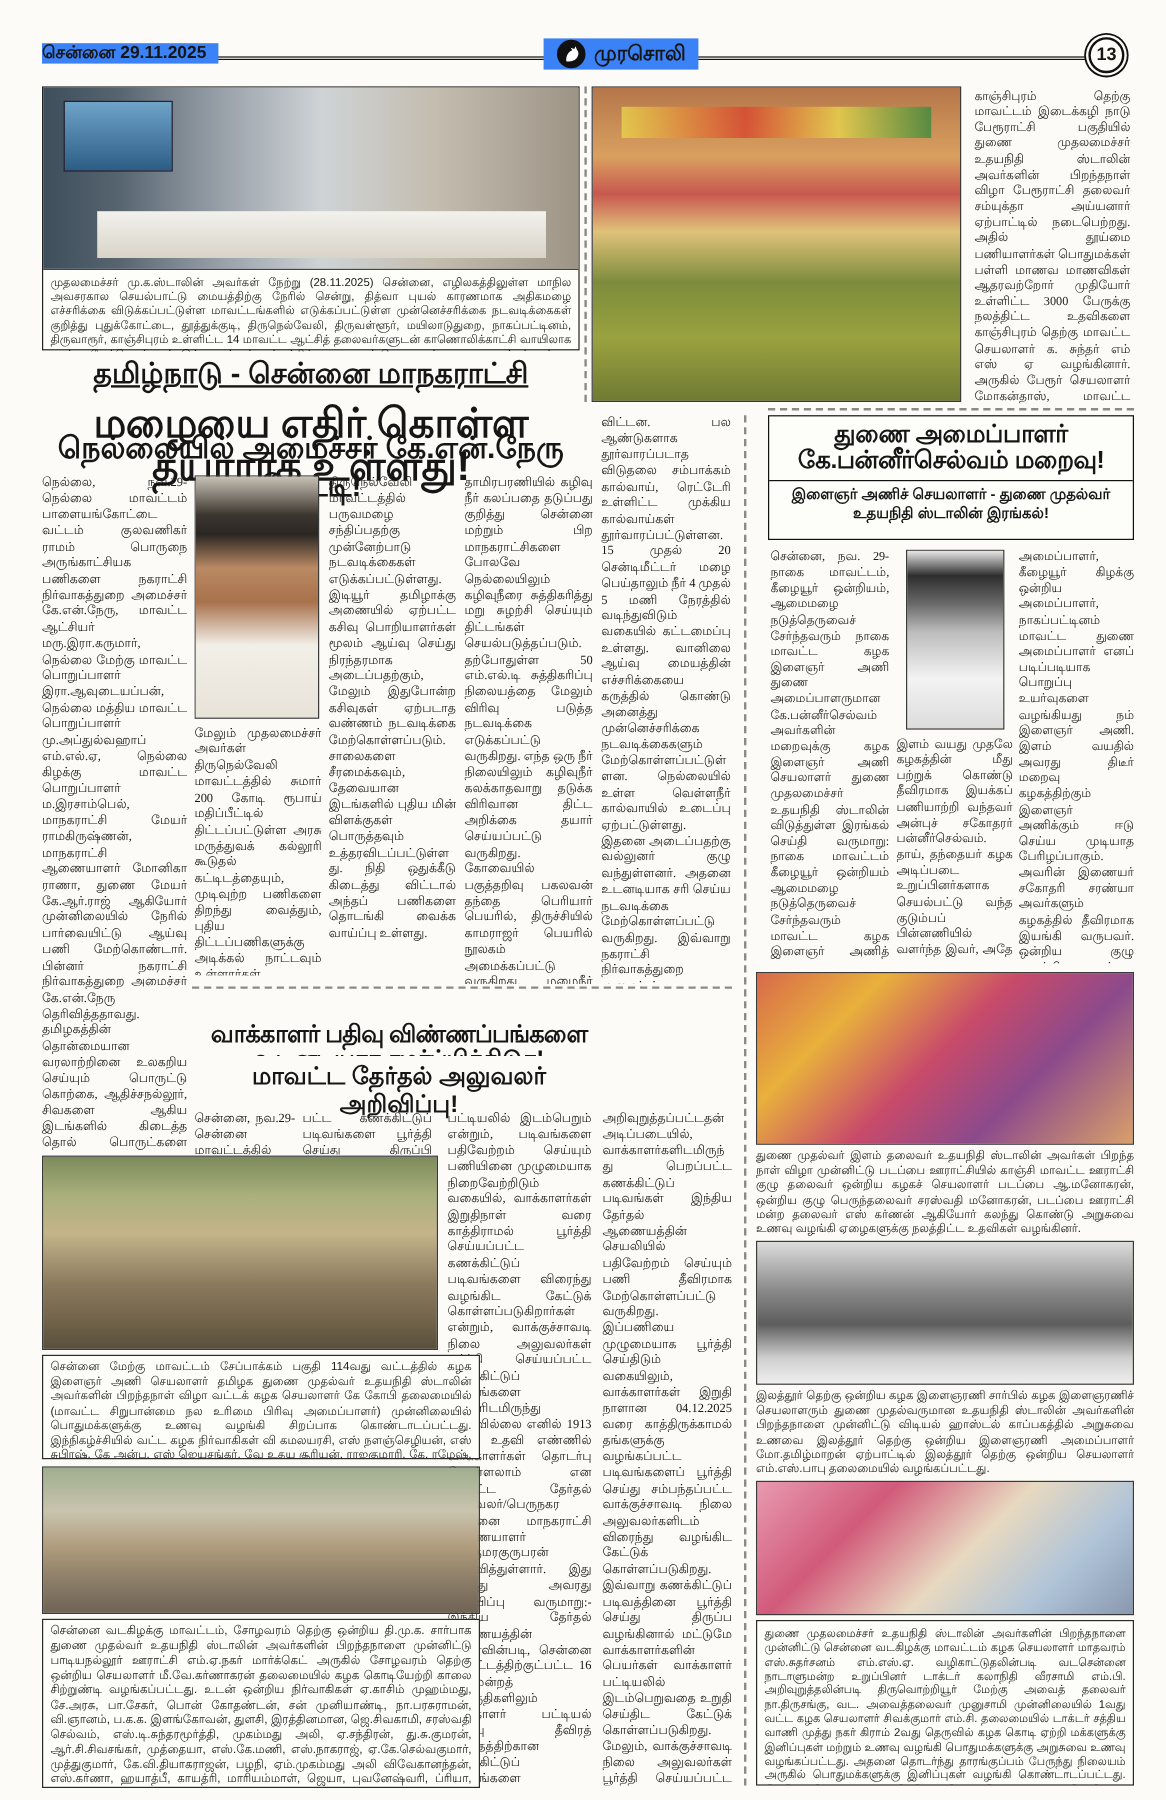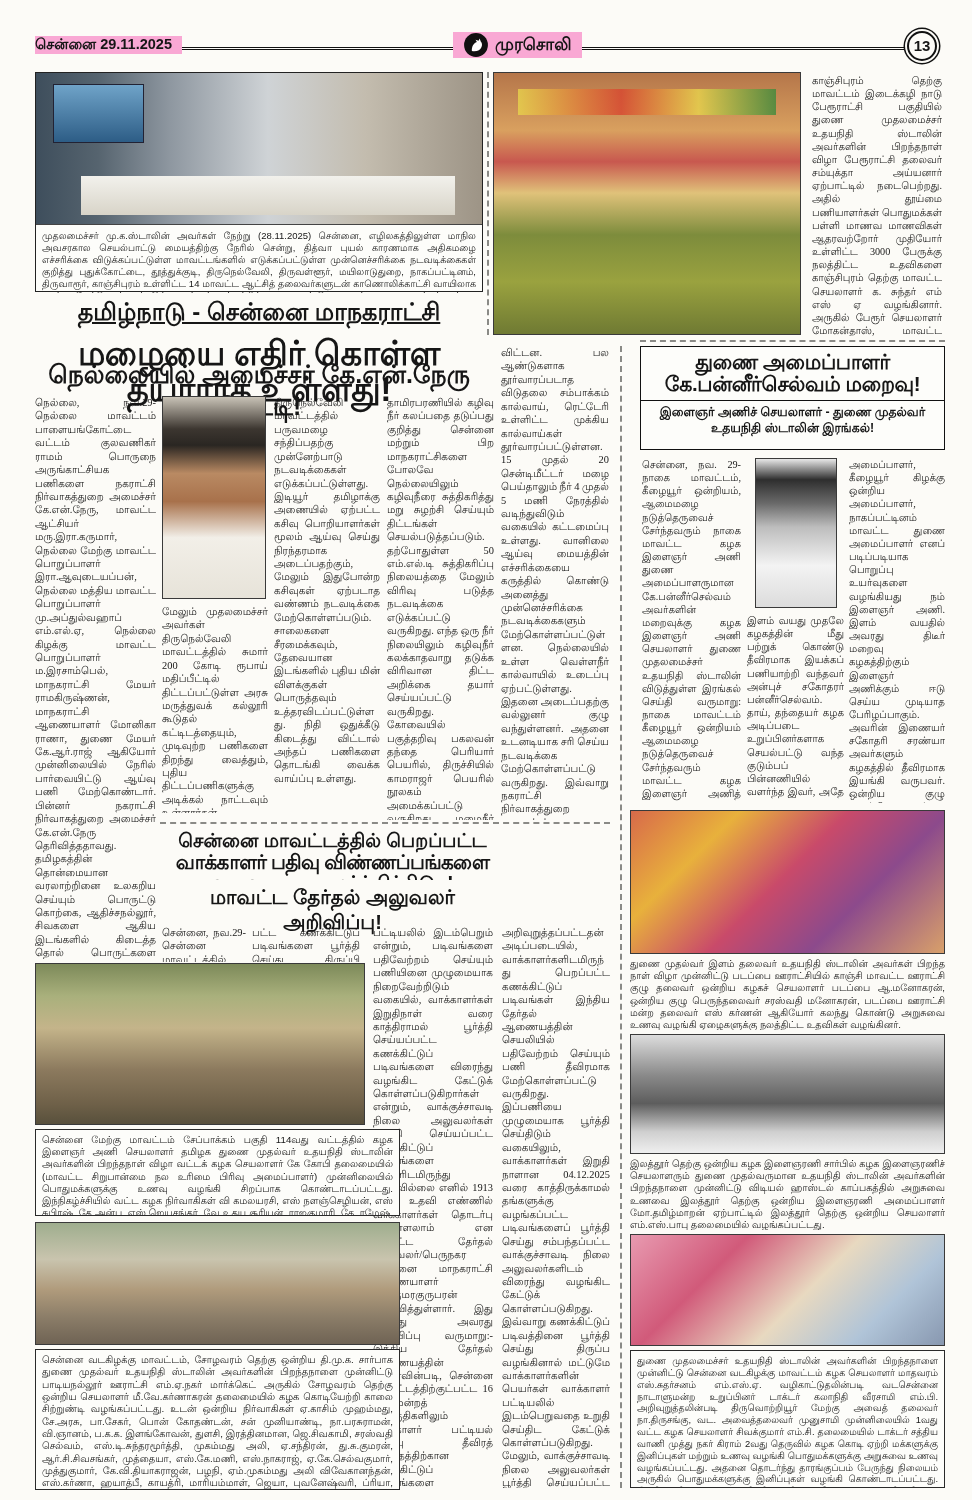--- a/index.html
+++ b/index.html
@@ -9,21 +9,21 @@
   .bodytext{font-size:10.4px;line-height:1.29;text-align:justify;overflow:hidden;word-break:break-word;}
   .caption{font-family:"Liberation Sans",sans-serif;font-size:9.7px;line-height:1.26;text-align:justify;overflow:hidden;word-break:break-word;}
   .captionbox{border:1.5px solid #2a2a2a;padding:4px 6px;background:#fdfdfa;box-sizing:border-box;}
   .kicker{font-family:"Liberation Sans",sans-serif;font-weight:bold;text-align:center;}
   .headline{font-family:"Liberation Sans",sans-serif;font-weight:bold;text-align:center;letter-spacing:-0.4px;line-height:1.05;}
   .subhead{font-family:"Liberation Sans",sans-serif;font-weight:bold;text-align:center;}
   .photo{box-sizing:border-box;border:1px solid #3a3a3a;}
   .vdash{border-left:2px dashed #8a8a86;width:0;}
   .hdash{border-top:2px dashed #8a8a86;height:0;}
   .hrule{border-top:3px double #111;}
-  .headerbit{background:#f9a8d4;}
+  .headerbit{background:#3b82f6;}
   .pagenum{border:2px solid #111;border-radius:50%;width:26px;height:26px;line-height:26px;text-align:center;
            font-weight:bold;font-family:"Liberation Sans",sans-serif;font-size:15px;
            box-shadow:0 0 0 2px #fcfbf7,0 0 0 3.5px #111;background:#fcfbf7;}
   .obit-headbox{border:1.5px solid #111;background:#fdfdfa;box-sizing:border-box;}
   .obit-sub{border-top:1.5px solid #111;}
 </style>
 </head>
 <body>
 
 <div class="page">
@@ -86,21 +86,20 @@
   </div>
 
   <div class="abs bodytext" style="left:642px;top:458px;width:99px;height:345px;font-size:10.2px;">சென்னை, நவ. 29- நாகை மாவட்டம், கீழையூர் ஒன்றியம், ஆமைமழை நடுத்தெருவைச் சேர்ந்தவரும் நாகை மாவட்ட கழக இளைஞர் அணி துணை அமைப்பாளருமான கே.பன்னீர்செல்வம் அவர்களின் மறைவுக்கு கழக இளைஞர் அணி செயலாளர் துணை முதலமைச்சர் உதயநிதி ஸ்டாலின் விடுத்துள்ள இரங்கல் செய்தி வருமாறு: நாகை மாவட்டம் கீழையூர் ஒன்றியம் ஆமைமழை நடுத்தெருவைச் சேர்ந்தவரும் மாவட்ட கழக இளைஞர் அணித் துணை அமைப்பாளருமான சகோதரர் பன்னீர்செல்வம் அவர்கள் எதிர்பாராத வகையில் மறைவெய்தியது மிகுந்த அதிர்ச்சியுடன் வேதனையையும் தருகிறது.</div>
   <div class="abs" style="left:747px;top:458px;width:97px;height:345px;overflow:hidden;">
     <div class="photo" style="width:82px;height:150px;margin:0 auto 6px;
                 background:linear-gradient(180deg,#e8e8e8 0%,#2e2e2e 14%,#6a6a6a 30%,#bdbdbd 46%,#f3f3f3 72%,#dcdcdc 100%);"></div>
     <div class="bodytext" style="height:185px;font-size:10.2px;">இளம் வயது முதலே கழகத்தின் மீது பற்றுக் கொண்டு தீவிரமாக இயக்கப் பணியாற்றி வந்தவர் அன்புச் சகோதரர் பன்னீர்செல்வம். தாய், தந்தையர் கழக அடிப்படை உறுப்பினர்களாக செயல்பட்டு வந்த குடும்பப் பின்னணியில் வளர்ந்த இவர், அதே உணர்வுடன் இயக்கப் பணியாற்றி வந்தார். அவரது உழைப்புக்கு அங்கீகாரமாக கீழையூர் ஒன்றிய</div>
   </div>
   <div class="abs bodytext" style="left:849px;top:458px;width:96px;height:345px;font-size:10.2px;">அமைப்பாளர், கீழையூர் கிழக்கு ஒன்றிய அமைப்பாளர், நாகப்பட்டினம் மாவட்ட துணை அமைப்பாளர் எனப் படிப்படியாக பொறுப்பு உயர்வுகளை வழங்கியது நம் இளைஞர் அணி. இளம் வயதில் அவரது திடீர் மறைவு கழகத்திற்கும் இளைஞர் அணிக்கும் ஈடு செய்ய முடியாத பேரிழப்பாகும். அவரின் இணையர் சகோதரி சரண்யா அவர்களும் கழகத்தில் தீவிரமாக இயங்கி வருபவர். ஒன்றிய குழு உறுப்பினராகவும், தற்போது மகளிர் அணி துணை அமைப்பாளராகவும் செயல்பட்டு வரும் அவருக்கு இது ஈடு செய்ய முடியாத இழப்பு. சகோதரர் கே.பன்னீர்செல்வம் அவர்களின் மறைவுக்கு கழக இளைஞர் அணி சார்பில் ஆழ்ந்த இரங்கலைத் தெரிவித்துக் கொள்கிறேன். இவ்வாறு உதயநிதி ஸ்டாலின் இரங்கல் தெரிவித்துள்ளார்.</div>
 
-  <div class="abs kicker" style="left:160px;top:830px;width:345px;font-size:19px;">சென்னை மாவட்டத்தில் பெறப்பட்ட</div>
   <div class="abs headline" style="left:160px;top:852px;width:345px;font-size:20px;letter-spacing:-0.7px;height:28px;overflow:hidden;">வாக்காளர் பதிவு விண்ணப்பங்களை உடனடியாக சமர்ப்பித்திடுக!</div>
   <div class="abs subhead" style="left:160px;top:886px;width:345px;font-size:20px;">மாவட்ட தேர்தல் அலுவலர் அறிவிப்பு!</div>
 
   <div class="abs bodytext" style="left:162px;top:926px;width:84px;height:36px;">சென்னை, நவ.29- சென்னை மாவட்டத்தில் வாக்காளர்களிடமிருந்து பெறப்</div>
   <div class="abs bodytext" style="left:252px;top:926px;width:108px;height:36px;">பட்ட கணக்கிட்டுப் படிவங்களை பூர்த்தி செய்து திருப்பி வழங்கினால் மட்டுமே பெயர்கள் வாக்காளர்</div>
   <div class="abs bodytext" style="left:373px;top:926px;width:120px;height:562px;">பட்டியலில் இடம்பெறும் என்றும், படிவங்களை பதிவேற்றம் செய்யும் பணியினை முழுமையாக நிறைவேற்றிடும் வகையில், வாக்காளர்கள் இறுதிநாள் வரை காத்திராமல் பூர்த்தி செய்யப்பட்ட கணக்கிட்டுப் படிவங்களை விரைந்து வழங்கிட கேட்டுக் கொள்ளப்படுகிறார்கள் என்றும், வாக்குச்சாவடி நிலை அலுவலர்கள் பூர்த்தி செய்யப்பட்ட கணக்கிட்டுப் படிவங்களை தங்களிடமிருந்து பெறவில்லை எனில் 1913 என்ற உதவி எண்ணில் வாக்காளர்கள் தொடர்பு கொள்ளலாம் என மாவட்ட தேர்தல் அலுவலர்/பெருநகர சென்னை மாநகராட்சி ஆணையாளர் ஜெ.குமரகுருபரன் தெரிவித்துள்ளார். இது குறித்து அவரது அறிவிப்பு வருமாறு:- இந்திய தேர்தல் ஆணையத்தின் உத்தரவின்படி, சென்னை மாவட்டத்திற்குட்பட்ட 16 சட்டமன்றத் தொகுதிகளிலும் வாக்காளர் பட்டியல் சிறப்பு தீவிரத் திருத்தத்திற்கான கணக்கிட்டுப் படிவங்களை வாக்காளர்களுக்கு வழங்கி விழிப்புணர்வு ஏற்படுத்தப்பட்டுள்ளது. மேலும், வாக்காளர்களுக்கு கணக்கிட்டுப் படிவங்களை பூர்த்தி செய்வதற்கு உதவிடும் வகையில், அனைத்து வாக்குச்சாவடி மையங்களிலும் வாக்காளர் உதவி மையங்கள் அமைக்கப்பட்டு வாக்குச்சாவடி நிலை அலுவலர்கள் வழிகாட்டுதலுடன் படிவத்தினை பூர்த்தி செய்யவும் வழிவகை செய்யப்பட்டுள்ளது.</div>
   <div class="abs bodytext" style="left:502px;top:926px;width:108px;height:562px;">அறிவுறுத்தப்பட்டதன் அடிப்படையில், வாக்காளர்களிடமிருந்து பெறப்பட்ட கணக்கிட்டுப் படிவங்கள் இந்திய தேர்தல் ஆணையத்தின் செயலியில் பதிவேற்றம் செய்யும் பணி தீவிரமாக மேற்கொள்ளப்பட்டு வருகிறது. இப்பணியை முழுமையாக பூர்த்தி செய்திடும் வகையிலும், வாக்காளர்கள் இறுதி நாளான 04.12.2025 வரை காத்திருக்காமல் தங்களுக்கு வழங்கப்பட்ட படிவங்களைப் பூர்த்தி செய்து சம்பந்தப்பட்ட வாக்குச்சாவடி நிலை அலுவலர்களிடம் விரைந்து வழங்கிட கேட்டுக் கொள்ளப்படுகிறது. இவ்வாறு கணக்கிட்டுப் படிவத்தினை பூர்த்தி செய்து திருப்ப வழங்கினால் மட்டுமே வாக்காளர்களின் பெயர்கள் வாக்காளர் பட்டியலில் இடம்பெறுவதை உறுதி செய்திட கேட்டுக் கொள்ளப்படுகிறது. மேலும், வாக்குச்சாவடி நிலை அலுவலர்கள் பூர்த்தி செய்யப்பட்ட கணக்கிட்டுப் படிவங்களை வாக்காளர்களிடமிருந்து பெறவில்லை எனில் 1913 என்ற உதவி எண்ணில் வாக்காளர்கள் தொடர்பு கொள்ளலாம். இந்திய தேர்தல் ஆணையத்தின் முக்கியத்துவம் வாய்ந்த இந்தப் பணியை சென்னை மாவட்டத்தில் நிறைவேற்றுவதற்கு வாக்காளர்கள் முழு ஒத்துழைப்பு வழங்குமாறு கேட்டுக் கொள்ளப்படுகிறது. மேற்கண்ட தகவலை மாவட்ட தேர்தல் அலுவலர்/பெருநகர சென்னை மாநகராட்சி ஆணையாளர் ஜெ.குமரகுருபரன் தெரிவித்துள்ளார்.</div>
 
   <div class="abs photo" style="left:35px;top:963px;width:330px;height:162px;
               background:linear-gradient(180deg,#7d8a5a 0%,#a9b07c 20%,#c4b48a 40%,#8c7a5e 66%,#6e6048 88%,#58503c 100%);"></div>

